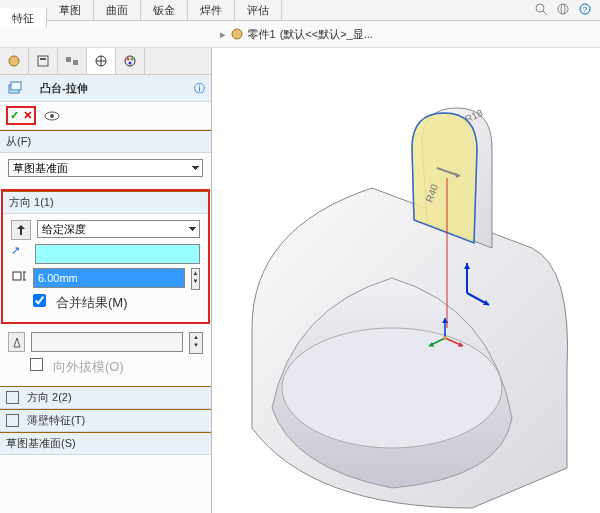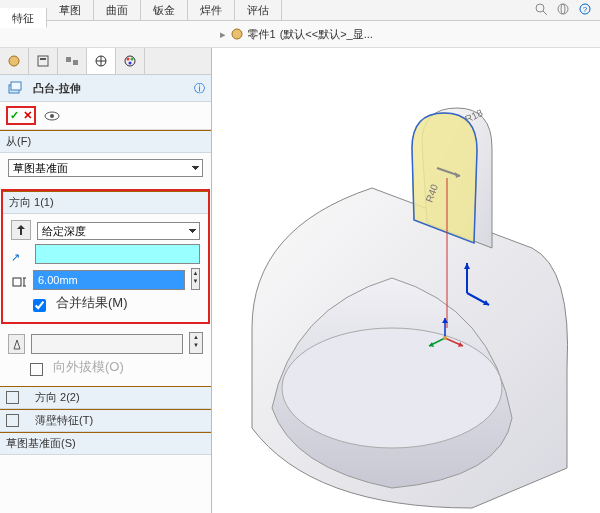--- a/index.html
+++ b/index.html
@@ -9,36 +9,36 @@
 .tab-icons{position:absolute;right:8px;top:2px;display:flex;gap:8px}
 .ico{width:14px;height:14px;display:inline-block}
 .dn-bar{height:26px;background:#f9f9f9;border-bottom:1px solid #ddd;display:flex;align-items:center}
 .dn-crumb{margin-left:220px;display:flex;align-items:center;gap:4px;font-size:11px}
 .main{display:flex;height:467px}
 .panel{width:212px;background:#fcfcfc;border-right:1px solid #bbb;overflow-y:auto}
 .vp{flex:1;background:#fff;position:relative}
 .panel-tabs{display:flex;background:#eee;border-bottom:1px solid #ccc;height:26px}
 .ptab{width:28px;display:flex;align-items:center;justify-content:center;border-right:1px solid #ccc;cursor:pointer}
 .ptab.active{background:#fff}
-.hdr{background:#e8f0f8;padding:4px 6px;display:flex;align-items:center;gap:9px;border-bottom:1px solid #d0d8e0}
+.hdr{background:#e8f0f8;padding:4px 6px;display:flex;align-items:center;gap:16px;border-bottom:1px solid #d0d8e0}
 .actions{display:flex;align-items:center;gap:8px;padding:4px 6px;border-bottom:1px solid #ddd}
 .hl{border:2px solid #d22}
 .sec-h{background:#e8f0f8;padding:3px 6px;border-top:1px solid #a16207;border-bottom:1px solid #d0d8e0;font-size:11px}
 .sec-b{padding:6px 8px}
-.row{display:flex;align-items:flex-end;gap:6px;margin-bottom:4px}
+.row{display:flex;align-items:flex-start;gap:6px;margin-bottom:4px}
 .combo{flex:1;height:18px;border:1px solid #888;background:#fff;font-size:11px;padding:0 4px;appearance:none;background-image:linear-gradient(45deg,transparent 50%,#333 50%),linear-gradient(135deg,#333 50%,transparent 50%);background-position:right 6px center,right 2px center;background-size:4px 4px,4px 4px;background-repeat:no-repeat}
 .input-num{flex:1;height:18px;border:1px solid #888;font-size:11px;padding:0 4px}
 .input-blue{background:#99ffff}
 .input-sel{background:#3399ff;color:#fff}
 .spin{width:14px;height:20px;border:1px solid #888;background:#eee;display:flex;flex-direction:column;font-size:6px;line-height:8px;text-align:center;cursor:pointer}
 .cb{margin:0 4px 0 0}
 .lbl{font-size:13px}
 .icon-sq{width:18px;height:18px;border:1px solid #aaa;background:#eee;display:flex;align-items:center;justify-content:center;cursor:pointer}
 .disabled{color:#aaa}
-.sec-h.c{cursor:pointer;display:flex;align-items:center;gap:12px}
+.sec-h.c{cursor:pointer;display:flex;align-items:center;gap:4px}
 .chk{width:11px;height:11px;border:1px solid #666;margin-right:4px;display:inline-block}
 svg{display:block}
 </style>
 </head>
 <body>
 
 <div class="tabs">
   <div class="tab active">特征</div>
   <div class="tab">草图</div>
   <div class="tab">曲面</div>

